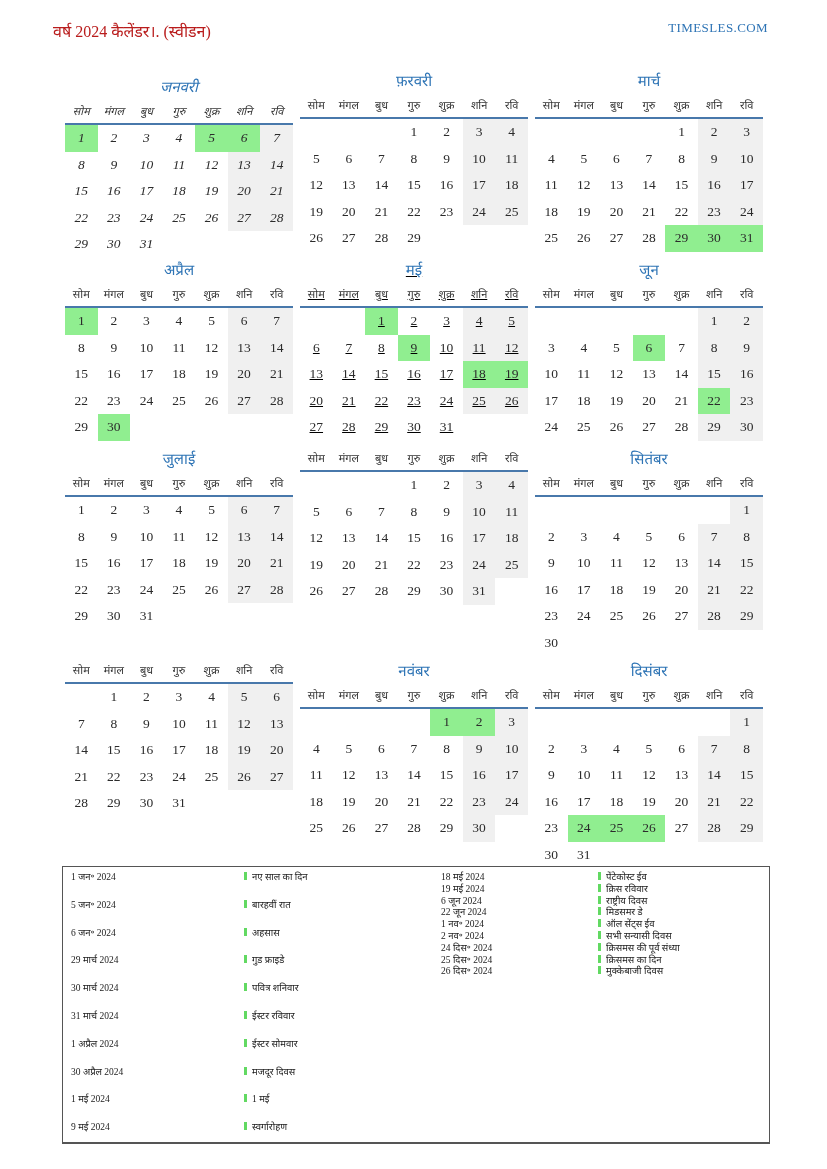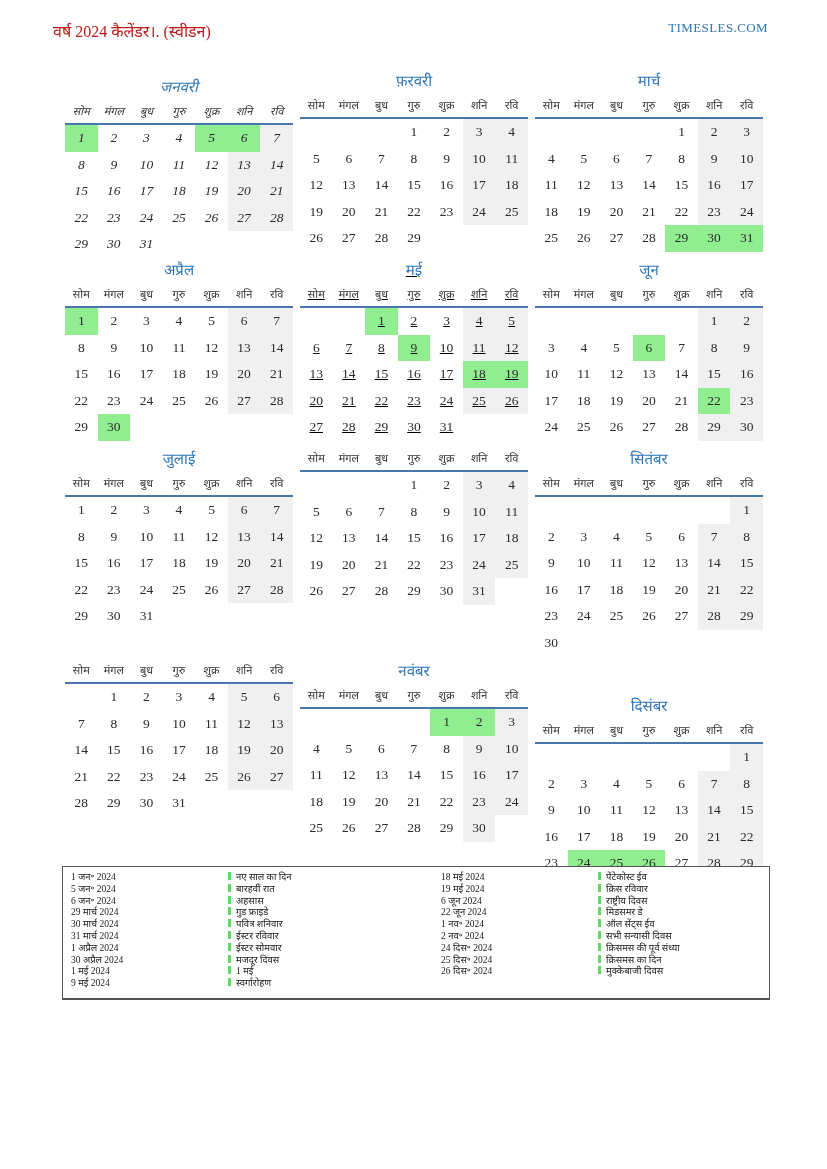--- a/index.html
+++ b/index.html
@@ -13,21 +13,21 @@
   .site{font-size:13px;color:var(--accent);letter-spacing:.4px;cursor:pointer;}
   .month{position:absolute;width:228px;}
   .month-title{text-align:center;font-size:15px;color:var(--accent);margin-bottom:5px;}
   table.month-table{width:100%;border-collapse:collapse;table-layout:fixed;}
   .month-table th{font-size:11px;font-weight:normal;color:#333;padding:2px 0 5px;border-bottom:2px solid var(--line);}
   .month-table td{height:24.5px;text-align:center;font-size:13.5px;color:#2b2b2b;}
   .month-table td.weekend{background:var(--weekend);}
   .month-table td.holiday{background:var(--holiday);}
   .legend{position:absolute;left:62px;top:866px;width:694px;border:1px solid #555;border-bottom:2px solid #555;padding:5px 4px 8px 8px;display:flex;background:#fff;}
   .legend-group{display:grid;grid-template-columns:157px 1fr;align-content:start;}
-  .legend-group.g1{width:330px;}
+  .legend-group.g1{width:330px;gap:16px;}
   .legend-group.g2{flex:1;margin-left:40px;}
   .l-date,.l-name{font-size:9.5px;line-height:11.8px;color:#222;white-space:nowrap;}
   .l-name .bar{display:inline-block;width:3px;height:8px;background:var(--marker);margin-right:5px;}
 </style>
 </head>
 <body style="--accent: #2e74b5; --line: #4878ab; --weekend: #f0f0f0; --holiday: #90ee90; --marker: #62d962;">
 
 <div class="header">
   <div class="title">वर्ष 2024 कैलेंडर।. (स्वीडन)</div>
   <div class="site">TIMESLES.COM</div>
@@ -727,21 +727,21 @@
             <td>26</td>
             <td>27</td>
             <td>28</td>
             <td>29</td>
             <td class="weekend">30</td>
             <td></td>
           </tr>
         </tbody>
       </table>
     </div>
-    <div class="month" style="left: 535px; top: 660px; margin-top: 35px;">
+    <div class="month" style="left: 535px; top: 660px;">
       <div class="month-title">दिसंबर</div>
       <table class="month-table">
         <thead>
           <tr>
             <th>सोम</th>
             <th>मंगल</th>
             <th>बुध</th>
             <th>गुरु</th>
             <th>शुक्र</th>
             <th>शनि</th>

